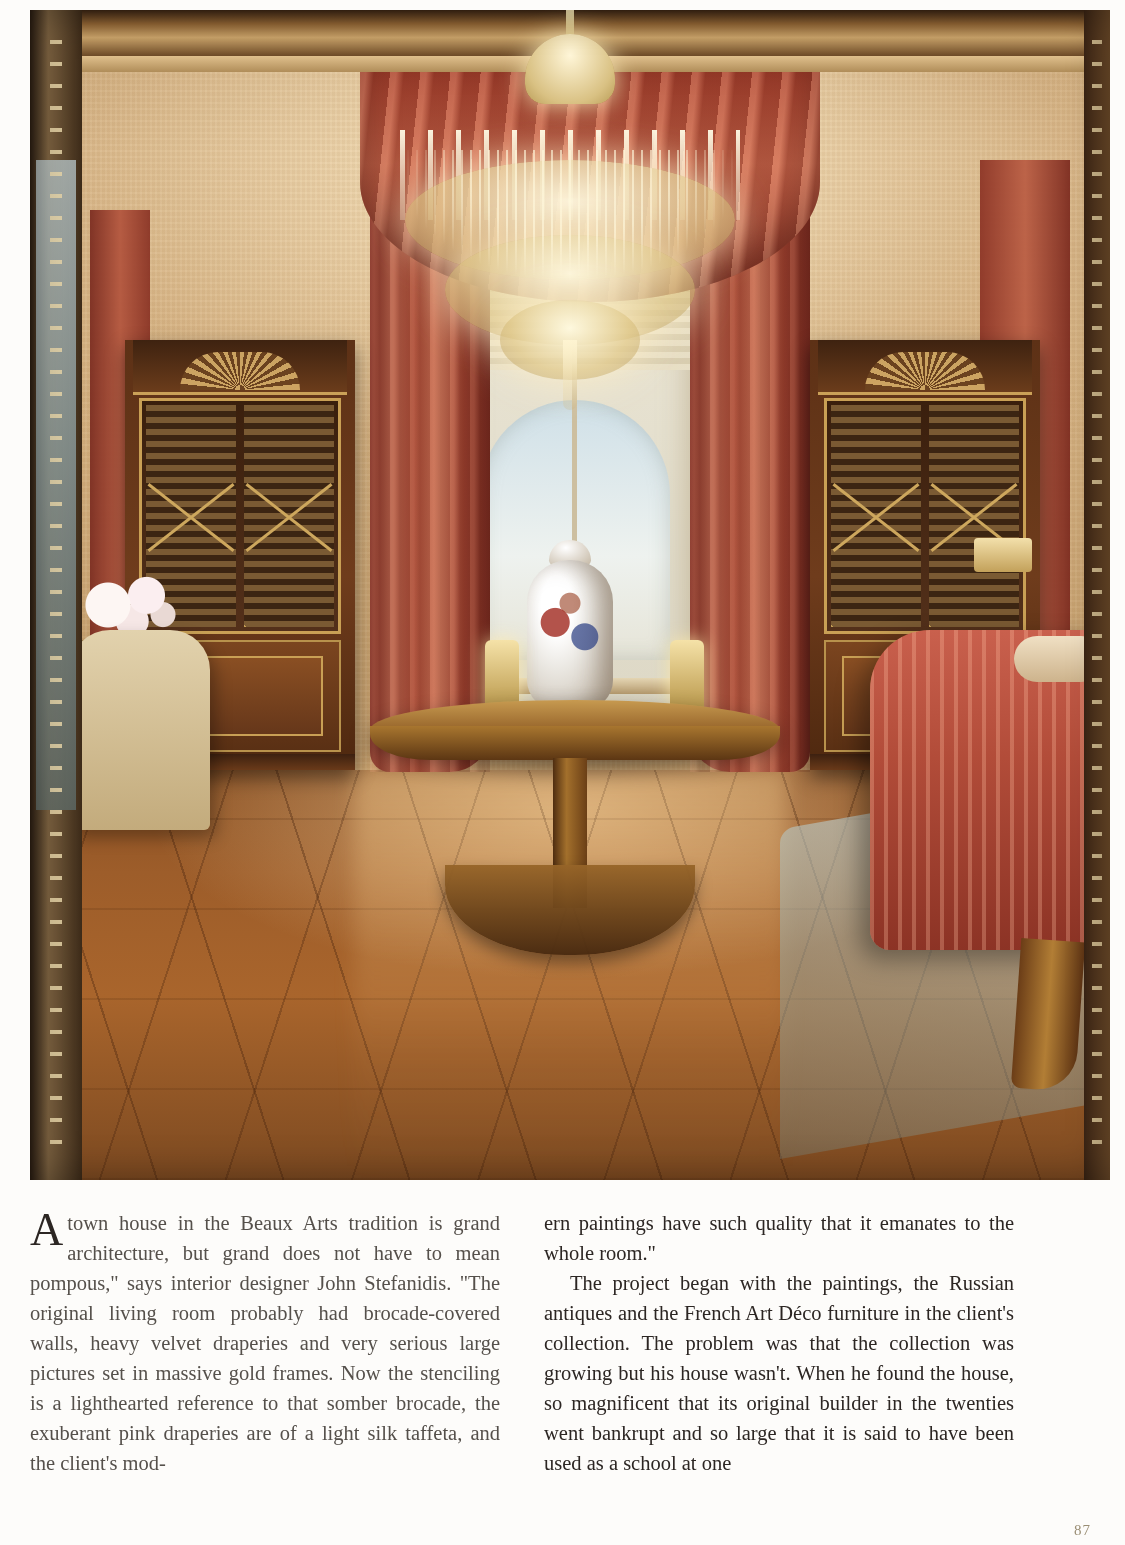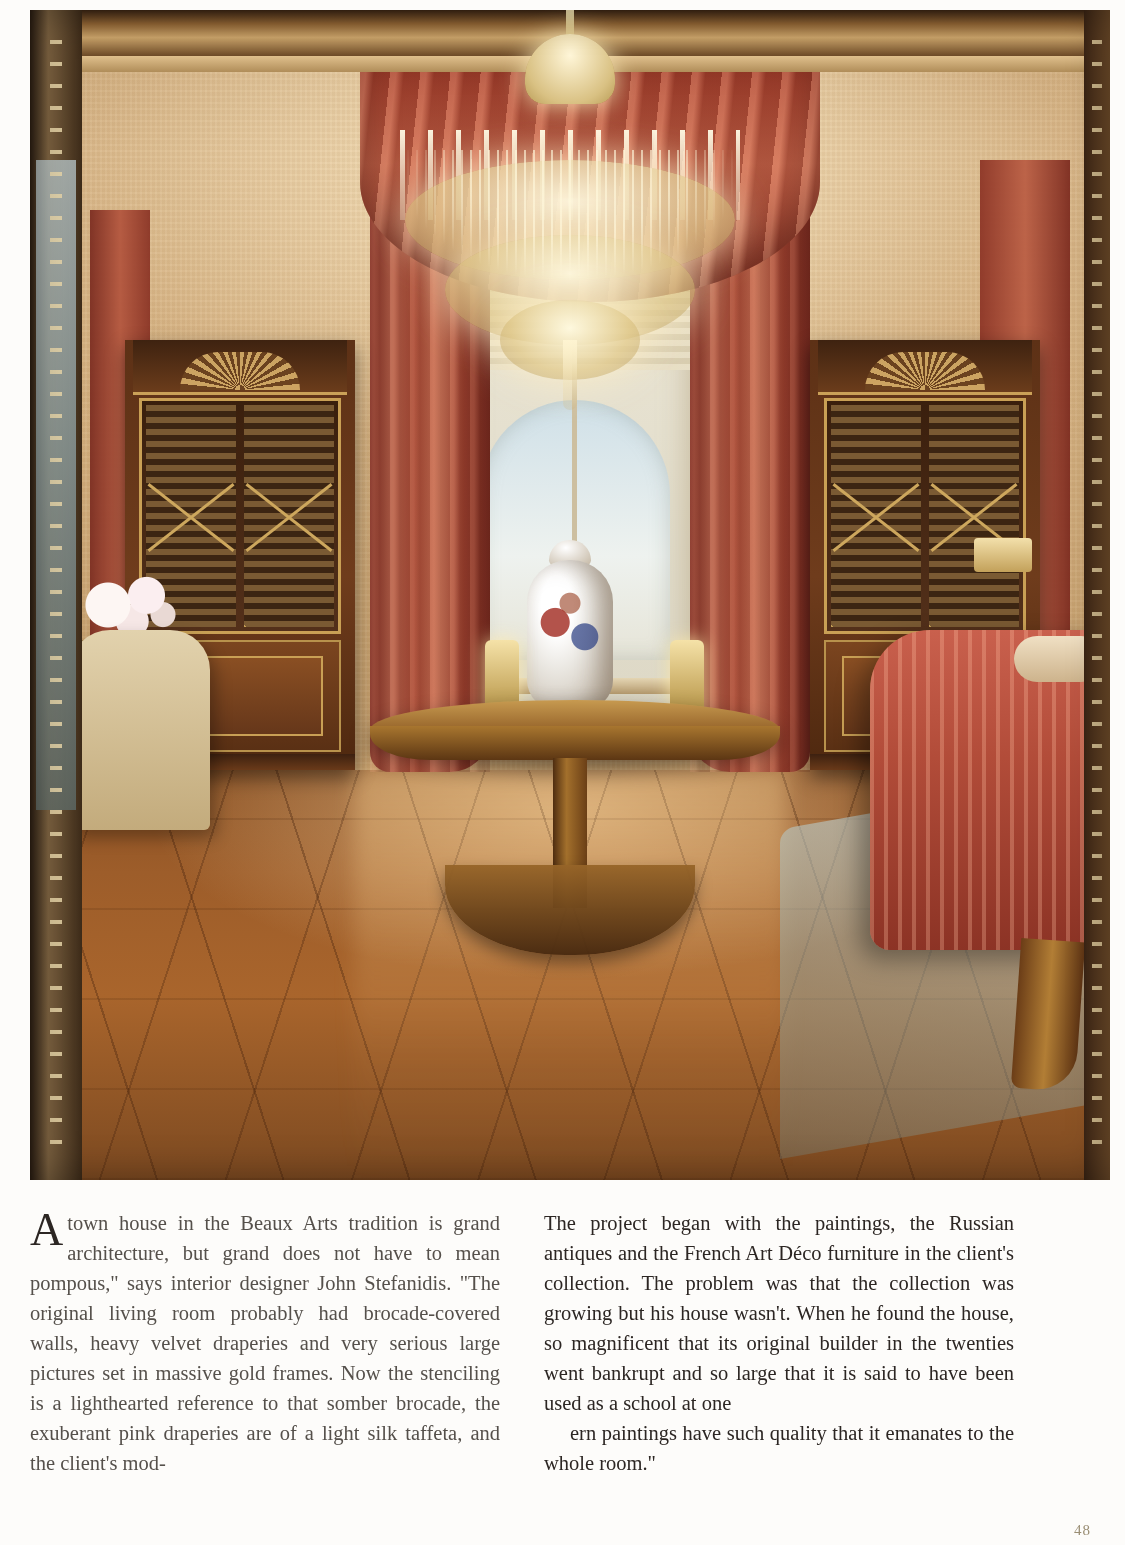--- a/index.html
+++ b/index.html
@@ -548,19 +548,19 @@
       <div class="right-edge-studs"></div>
     </div>
   </div>
   <div class="page-border-shadow"></div>
 
   <div class="text-area">
     <div class="column">
       <p class="dropcap-para faded"><span class="dropcap">A</span><span>town house in the Beaux Arts tradition is grand architecture, but grand does not have to mean pompous," says interior designer John Stefanidis. "The original living room probably had brocade-covered walls, heavy velvet draperies and very serious large pictures set in massive gold frames. Now the stenciling is a lighthearted reference to that somber brocade, the exuberant pink draperies are of a light silk taffeta, and the client's mod-</span></p>
     </div>
     <div class="column">
+      <p>ern paintings have such quality that it emanates to the whole room."</p>
       <p>The project began with the paintings, the Russian antiques and the French Art Déco furniture in the client's collection. The problem was that the collection was growing but his house wasn't. When he found the house, so magnificent that its original builder in the twenties went bankrupt and so large that it is said to have been used as a school at one</p>
-      <p>ern paintings have such quality that it emanates to the whole room."</p>
     </div>
   </div>
 
-  <div class="folio">48</div>
+  <div class="folio">87</div>
 </div>
 
 </body></html>

